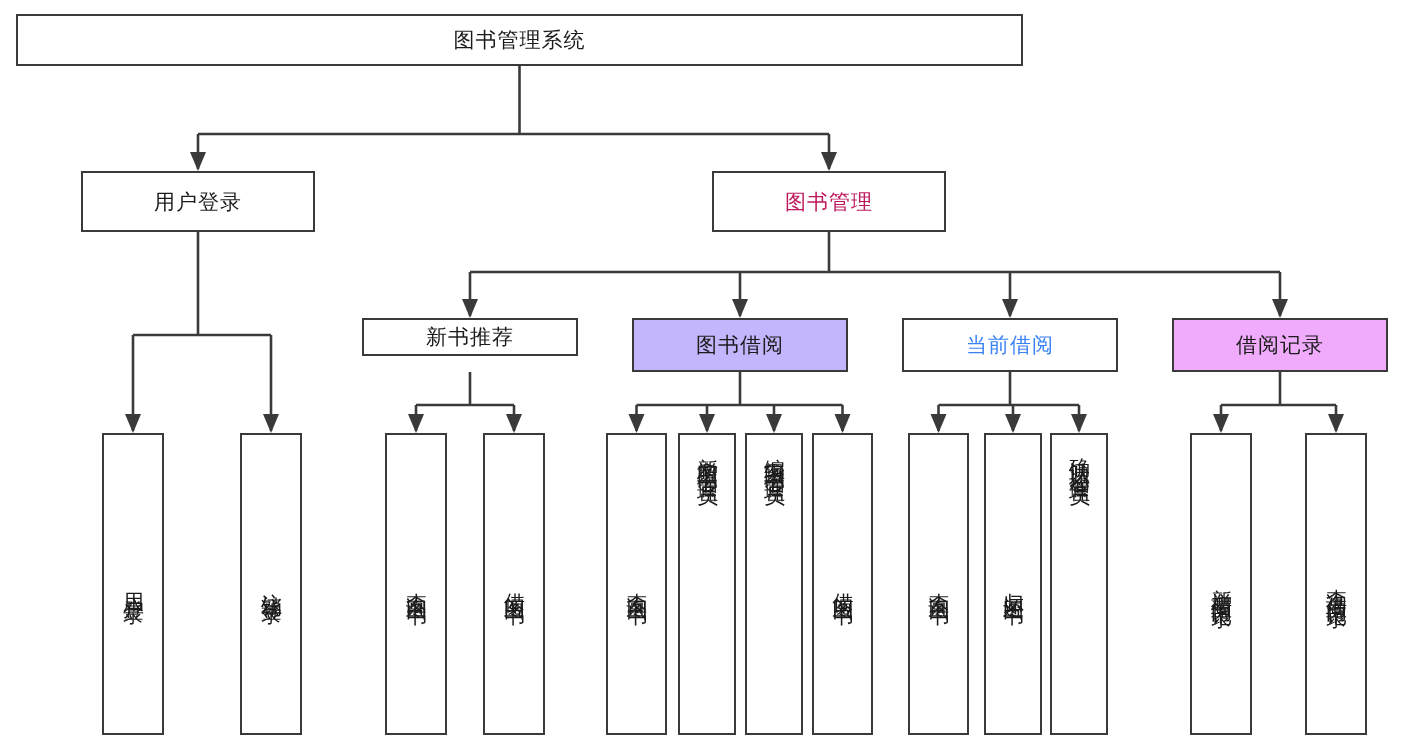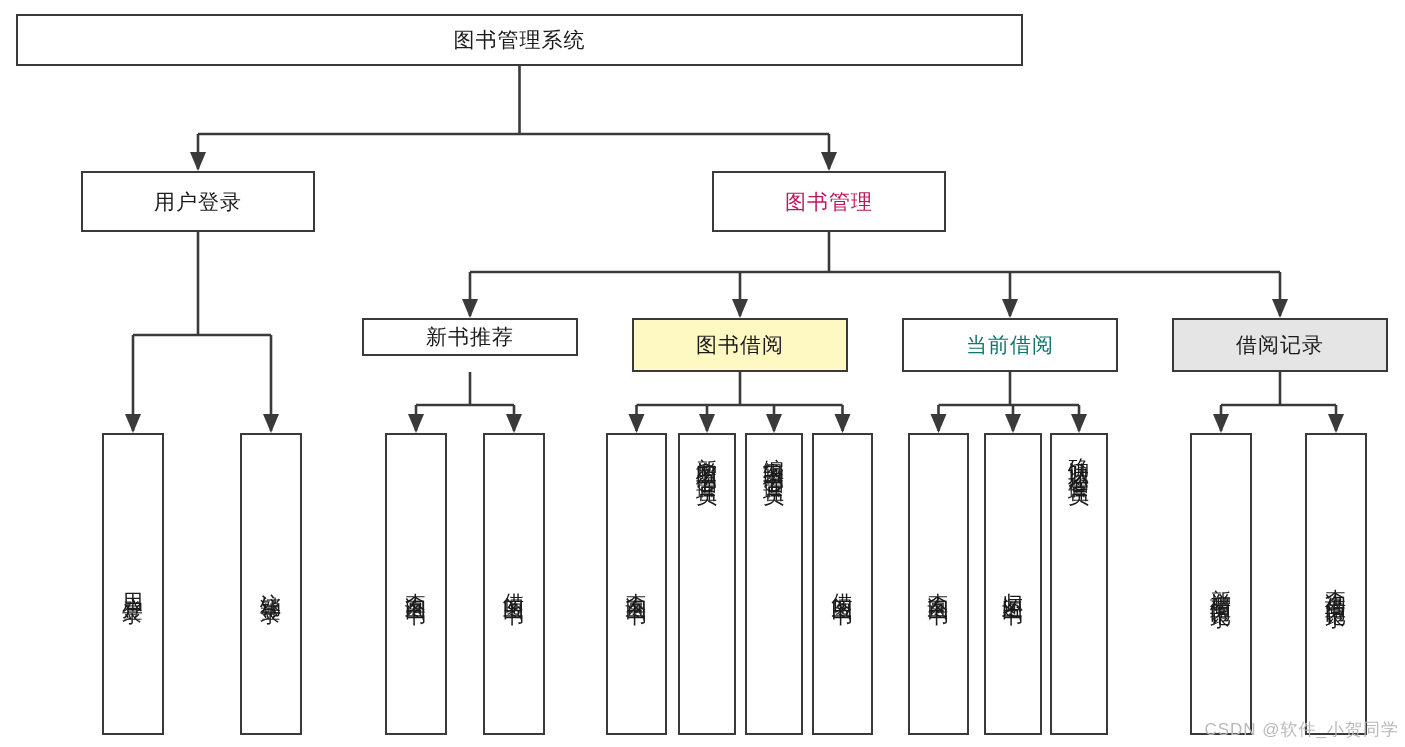--- a/index.html
+++ b/index.html
@@ -1,20 +1,20 @@
 <!DOCTYPE html>
 <html><head>
 <meta charset="utf-8">
 <style>
   html,body{margin:0;padding:0;background:#ffffff;}
   body{
     font-family:"Liberation Sans","DejaVu Sans",sans-serif;
     width:1405px;height:747px;position:relative;overflow:hidden;
   }
-  #diagram-root{position:absolute;left:0;top:0;width:1405px;height:747px;}
+  #diagram-root{position:absolute;left:0;top:0;width:1405px;height:747px;font-family:Liberation Serif, serif;}
   .node-box{
     position:absolute;box-sizing:border-box;
     background:#ffffff;border:2px solid #3a3a3a;
   }
   .node-label-h{
     position:absolute;left:0;top:0;width:100%;height:100%;
     display:flex;align-items:center;justify-content:center;
     font-size:21px;color:#1b1b1b;letter-spacing:1px;white-space:nowrap;
   }
   .node-label-v{
@@ -98,27 +98,27 @@
       </div>
       <div class="node-box" style="left: 81px; top: 171px; width: 234px; height: 61px; border-color: rgb(58, 58, 58); background: rgb(255, 255, 255);">
         <div class="node-label-h" style="color: rgb(27, 27, 27);">用户登录</div>
       </div>
       <div class="node-box" style="left: 712px; top: 171px; width: 234px; height: 61px; border-color: rgb(58, 58, 58); background: rgb(255, 255, 255);">
         <div class="node-label-h" style="color: #be185d;">图书管理</div>
       </div>
       <div class="node-box" style="left: 362px; top: 318px; width: 216px; height: 38px; border-color: rgb(58, 58, 58); background: rgb(255, 255, 255);">
         <div class="node-label-h" style="color: rgb(27, 27, 27);">新书推荐</div>
       </div>
-      <div class="node-box" style="left: 632px; top: 318px; width: 216px; height: 54px; border-color: rgb(58, 58, 58); background: #fef9c3; padding-left: 9px;">
+      <div class="node-box" style="left: 632px; top: 318px; width: 216px; height: 54px; border-color: rgb(58, 58, 58); background: #c4b5fd; padding-left: 9px;">
         <div class="node-label-h" style="color: rgb(27, 27, 27);">图书借阅</div>
       </div>
       <div class="node-box" style="left: 902px; top: 318px; width: 216px; height: 54px; border-color: rgb(58, 58, 58); background: rgb(255, 255, 255);">
-        <div class="node-label-h" style="color: #0f766e;">当前借阅</div>
+        <div class="node-label-h" style="color: #3b82f6;">当前借阅</div>
       </div>
-      <div class="node-box" style="left: 1172px; top: 318px; width: 216px; height: 54px; border-color: rgb(58, 58, 58); background: #e5e5e5;">
+      <div class="node-box" style="left: 1172px; top: 318px; width: 216px; height: 54px; border-color: rgb(58, 58, 58); background: #f0abfc;">
         <div class="node-label-h" style="color: rgb(27, 27, 27);">借阅记录</div>
       </div>
       <div class="node-box" style="left: 102px; top: 433px; width: 62px; height: 302px; border-color: rgb(58, 58, 58); background: rgb(255, 255, 255);">
         <div class="node-label-v" style="color: rgb(27, 27, 27);">
           <span class="vtext">用户登录</span>
         </div>
       </div>
       <div class="node-box" style="left: 240px; top: 433px; width: 62px; height: 302px; border-color: rgb(58, 58, 58); background: rgb(255, 255, 255);">
         <div class="node-label-v" style="color: rgb(27, 27, 27);">
           <span class="vtext">注销登录</span>
@@ -173,14 +173,13 @@
         <div class="node-label-v" style="color: rgb(27, 27, 27);">
           <span class="vtext">新增借阅记录</span>
         </div>
       </div>
       <div class="node-box" style="left: 1305px; top: 433px; width: 62px; height: 302px; border-color: rgb(58, 58, 58); background: rgb(255, 255, 255);">
         <div class="node-label-v" style="color: rgb(27, 27, 27);">
           <span class="vtext">查询借阅记录</span>
         </div>
       </div>
     </div>
-  <div id="watermark">CSDN @软件_小贺同学</div>
 </div>
 
 </body></html>

